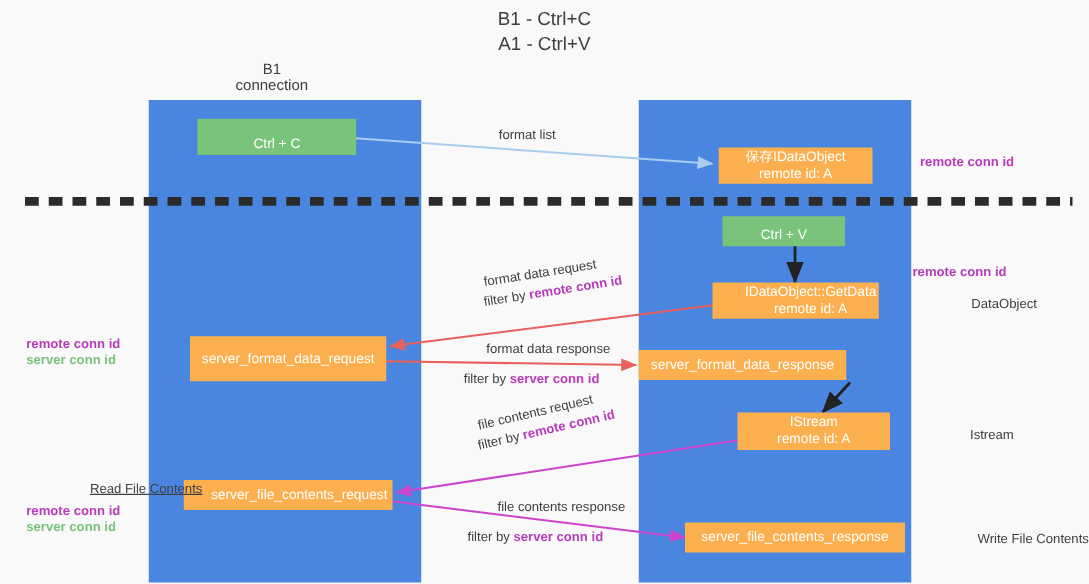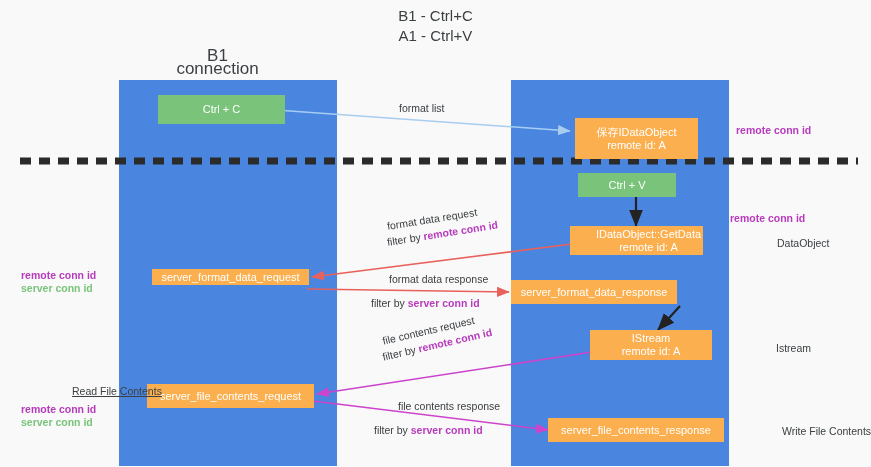--- a/index.html
+++ b/index.html
@@ -14,35 +14,35 @@
   .abs{position:absolute;}
 
   
   .title{
     left:0;top:6px;width:871px;text-align:center;
     font-size:15px;line-height:20px;color:#3c4043;
   }
 
   
   .colhead{
-    font-size:17px;line-height:13px;text-align:center;color:#3c4043;
+    font-size:12px;line-height:13px;text-align:center;color:#3c4043;
   }
 
   
   .lane{background:#4a86e0;}
 
   
   .box{
     box-sizing:border-box;
     display:flex;flex-direction:column;
     align-items:center;justify-content:center;
     color:#ffffff;font-size:11px;line-height:13px;
     text-align:center;padding:2px 4px;
   }
-  .box.green{background:#79c47a;}
+  .box.green{background:#79c47a;justify-content:flex-end;}
   .box.orange{background:#fbaf4e;}
   .box .l2{display:block;}
 
   
   .edgelabel{
     font-size:10.5px;line-height:14px;color:#3c4043;
     white-space:nowrap;
   }
   .edgelabel.rot-a{transform:rotate(-9deg);transform-origin:left top;}
   .edgelabel.rot-b{transform:rotate(-13deg);transform-origin:left top;}
@@ -109,48 +109,48 @@
 
     <line x1="592" y1="352" x2="317" y2="394" stroke="#cc44cc" stroke-width="1.6" marker-end="url(#ah-mag)"></line>
 
     <line x1="313" y1="401" x2="548" y2="430" stroke="#cc44cc" stroke-width="1.6" marker-end="url(#ah-mag)"></line>
   </svg>
 
   <div class="abs box green" style="left:158px;top:95px;width:127px;height:29px;">
     <span>Ctrl + C</span>
   </div>
 
-  <div class="abs box orange" style="left:575px;top:118px;width:123px;height:41px;">
+  <div class="abs box orange" style="left:575px;top:118px;width:123px;height:29px;">
     <span>保存IDataObject</span>
     <span class="l2">remote id: A</span>
   </div>
 
   <div class="abs box green" style="left:578px;top:173px;width:98px;height:24px;">
     <span>Ctrl + V</span>
   </div>
 
   <div class="abs box orange" style="left:570px;top:226px;width:133px;height:29px;padding-left:28px;">
     <span>IDataObject::GetData</span>
     <span class="l2">remote id: A</span>
   </div>
 
-  <div class="abs box orange" style="left:152px;top:269px;width:157px;height:16px;">
+  <div class="abs box orange" style="left:152px;top:269px;width:157px;height:36px;">
     <span>server_format_data_request</span>
   </div>
 
   <div class="abs box orange" style="left:511px;top:280px;width:166px;height:24px;">
     <span>server_format_data_response</span>
   </div>
 
   <div class="abs box orange" style="left:590px;top:330px;width:122px;height:30px;">
     <span>IStream</span>
     <span class="l2">remote id: A</span>
   </div>
 
-  <div class="abs box orange" style="left:147px;top:384px;width:167px;height:24px;">
+  <div class="abs box orange" style="left:147px;top:384px;width:167px;height:24px;align-items:flex-end;">
     <span>server_file_contents_request</span>
   </div>
 
   <div class="abs box orange" style="left:548px;top:418px;width:176px;height:24px;">
     <span>server_file_contents_response</span>
   </div>
 
   <div class="abs edgelabel" style="left:399px;top:101px;">
     <span>format list</span>
   </div>

